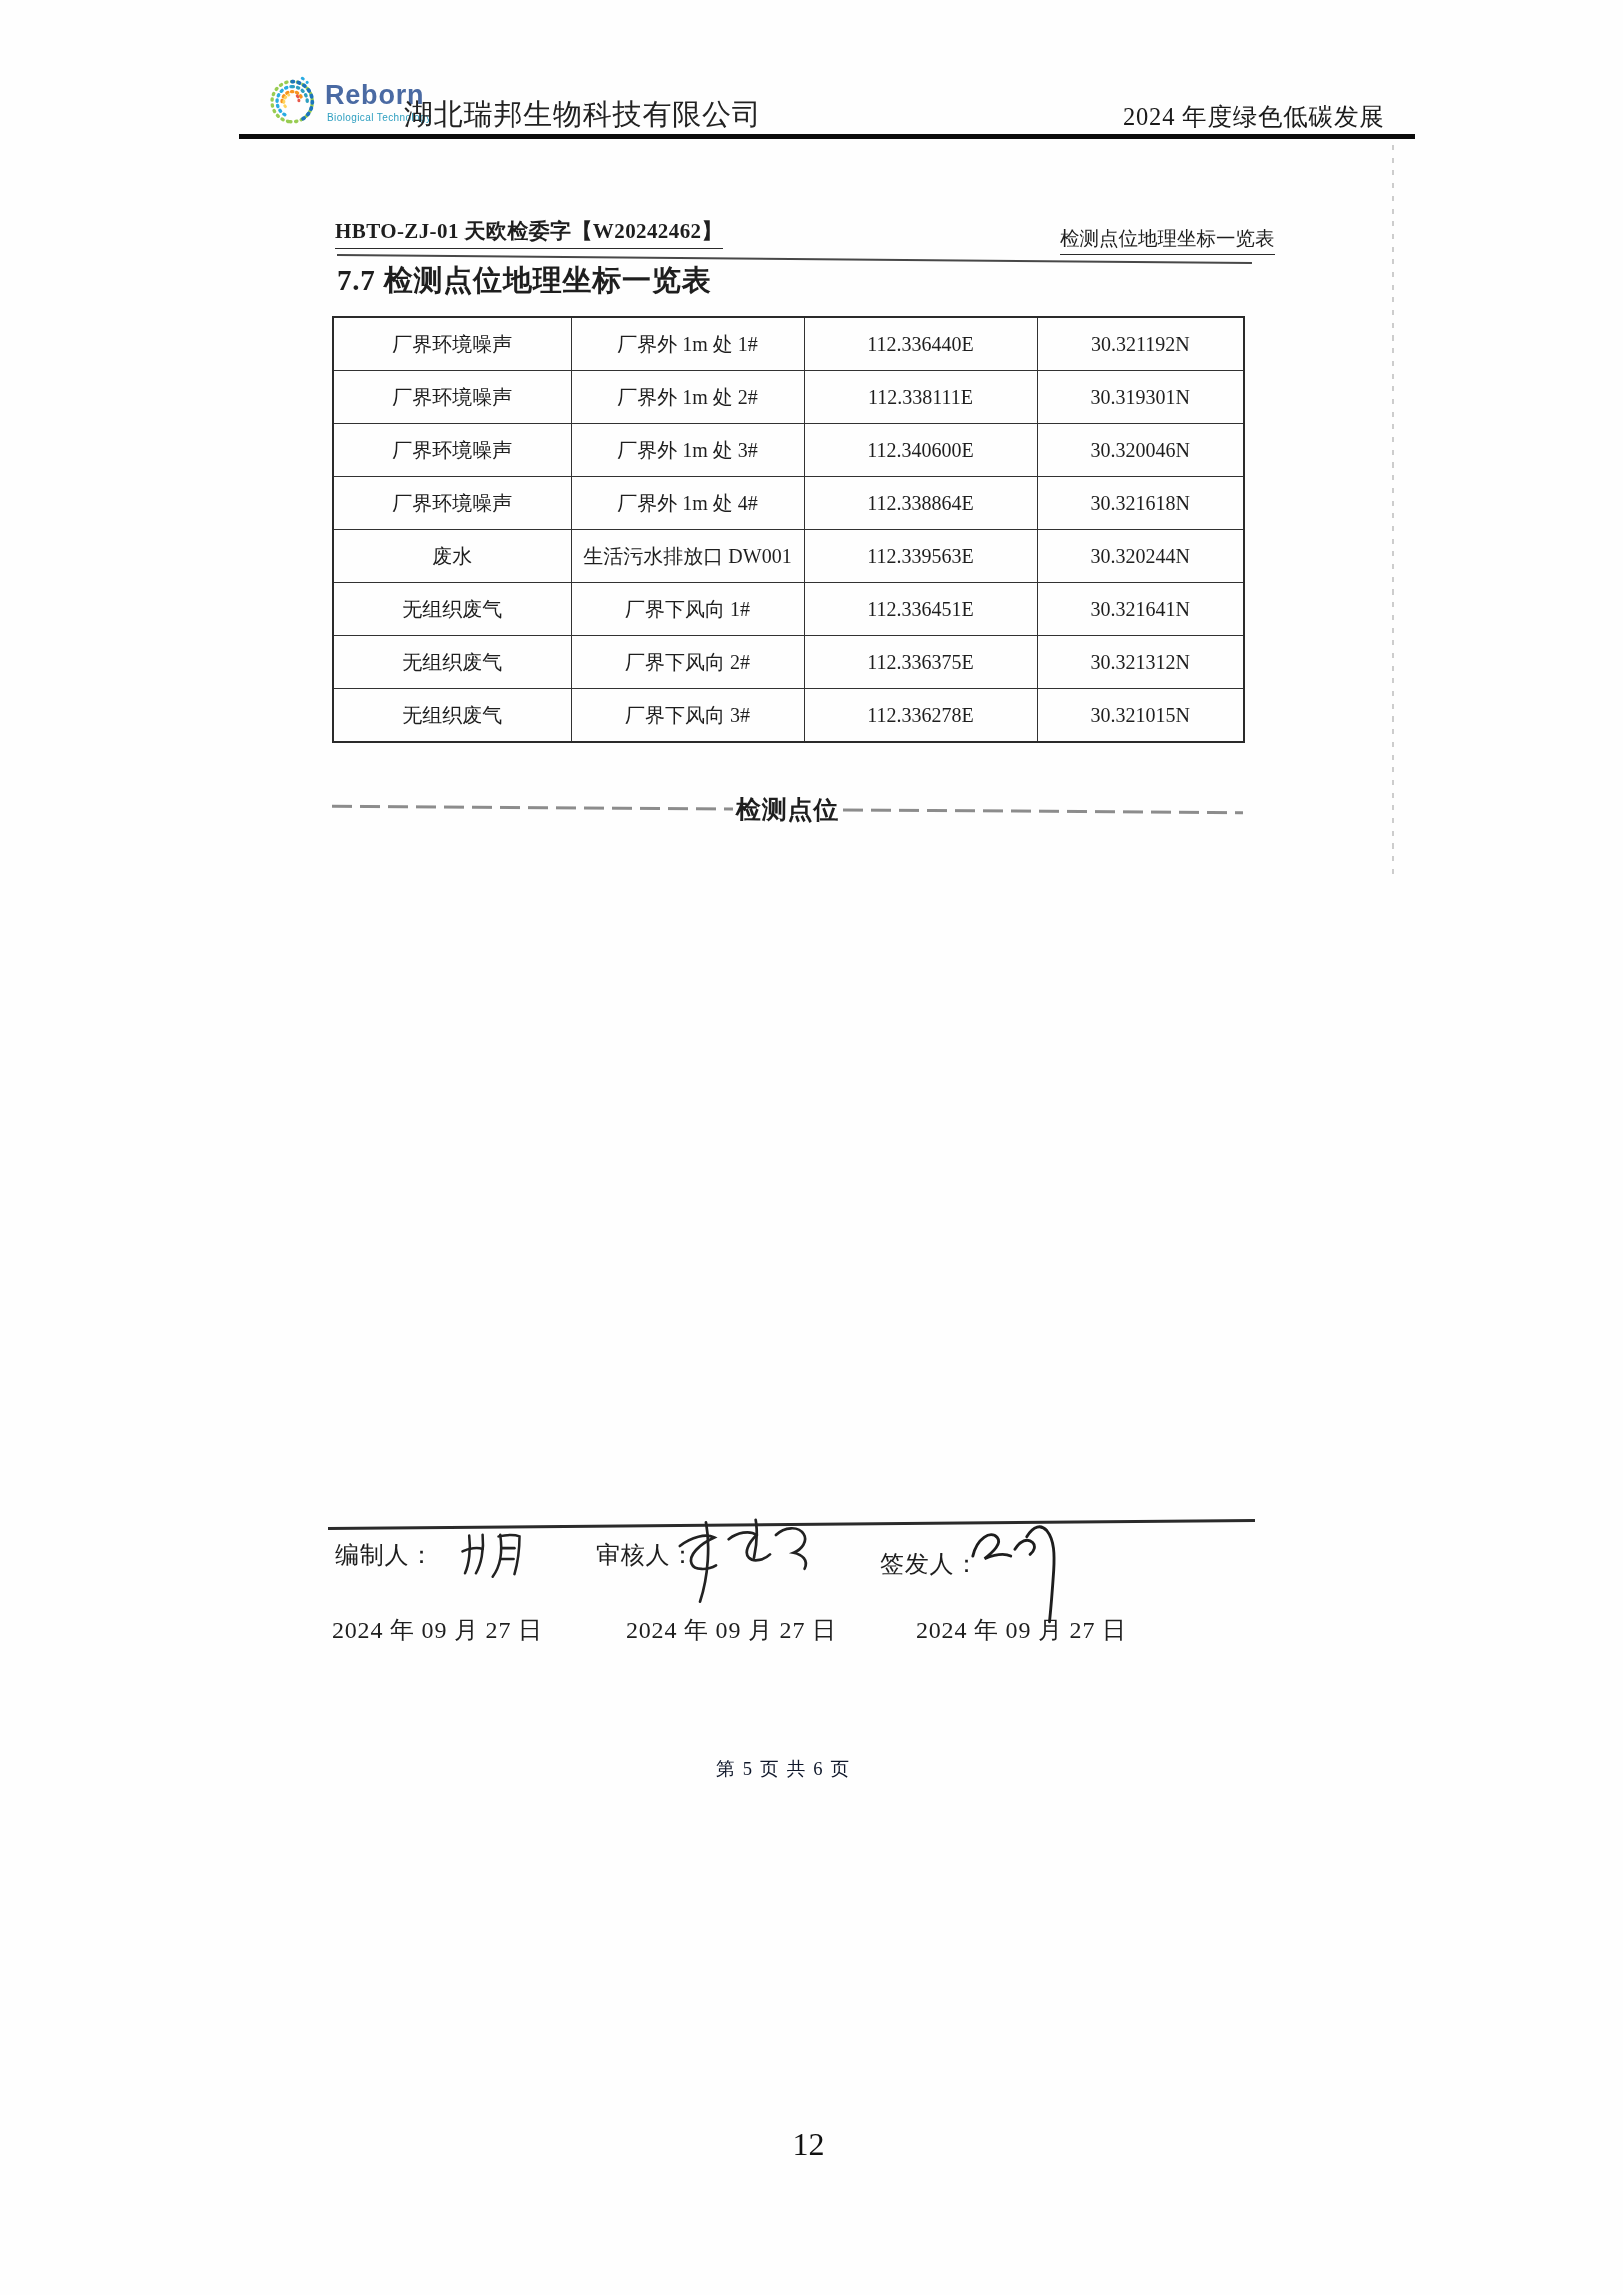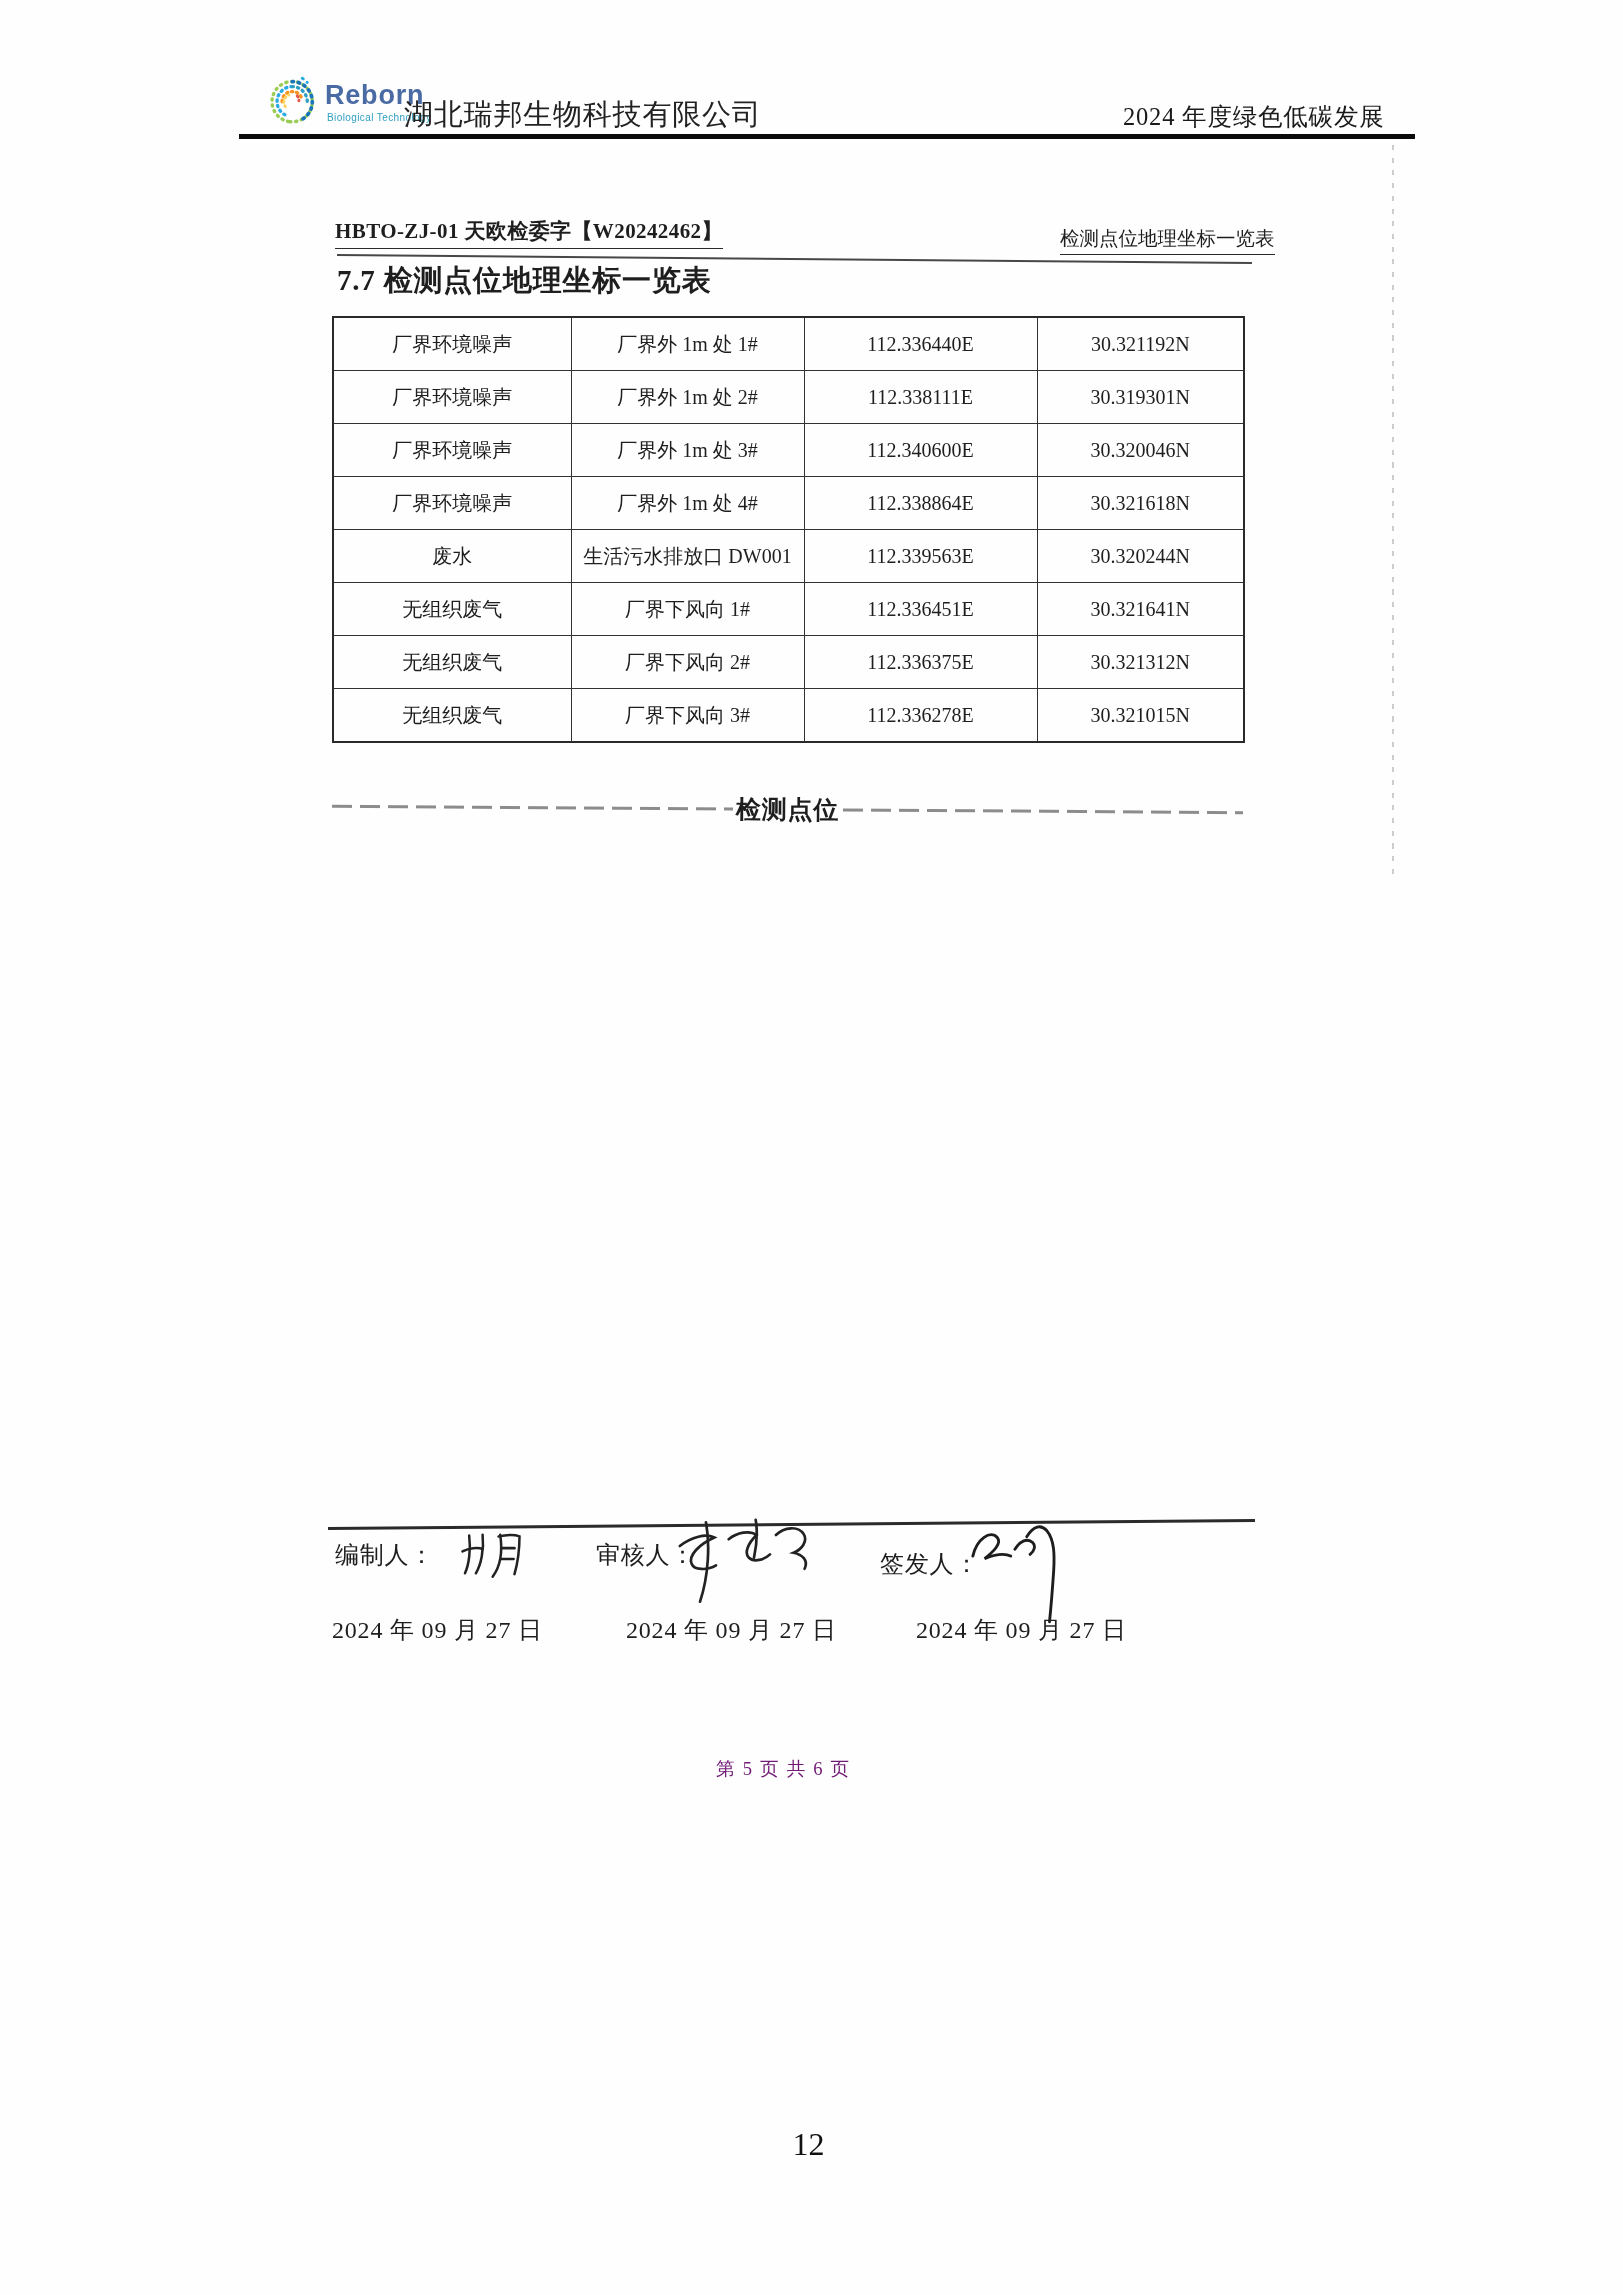--- a/index.html
+++ b/index.html
@@ -54,21 +54,21 @@
   .lbl-issued{left:880px;top:1542px;margin-top:6px;}
   .sig-svg{position:absolute;}
   .sig1{left:458px;top:1528px;width:71px;height:52px;}
   .sig2{left:668px;top:1512px;width:145px;height:100px;}
   .sig3{left:964px;top:1519px;width:112px;height:107px;}
   .sig-date{position:absolute;top:1614px;font-size:24px;letter-spacing:0.8px;}
   .date1{left:332px;}
   .date2{left:626px;}
   .date3{left:916px;}
   
-  .pagination{position:absolute;left:716px;top:1756px;font-size:18.6px;letter-spacing:1.7px;color:#701a75;}
+  .pagination{position:absolute;left:716px;top:1756px;font-size:18.6px;letter-spacing:1.7px;color:#0f172a;}
   .page-number{position:absolute;left:0;top:2126px;width:1617px;text-align:center;font-size:32px;color:#111;}
 </style>
 </head>
 <body>
 
 <div class="page">
 
   <svg class="logo-swirl" viewBox="0 0 62 64">
     <g fill="none" stroke-linecap="round">
       <circle cx="30" cy="34" r="24" stroke="#8dc63f" stroke-width="4" stroke-dasharray="1.5 5.5" transform="rotate(100 30 34)" stroke-dashoffset="0" opacity=".9" style="stroke-dasharray:1.5 5.5"></circle>

